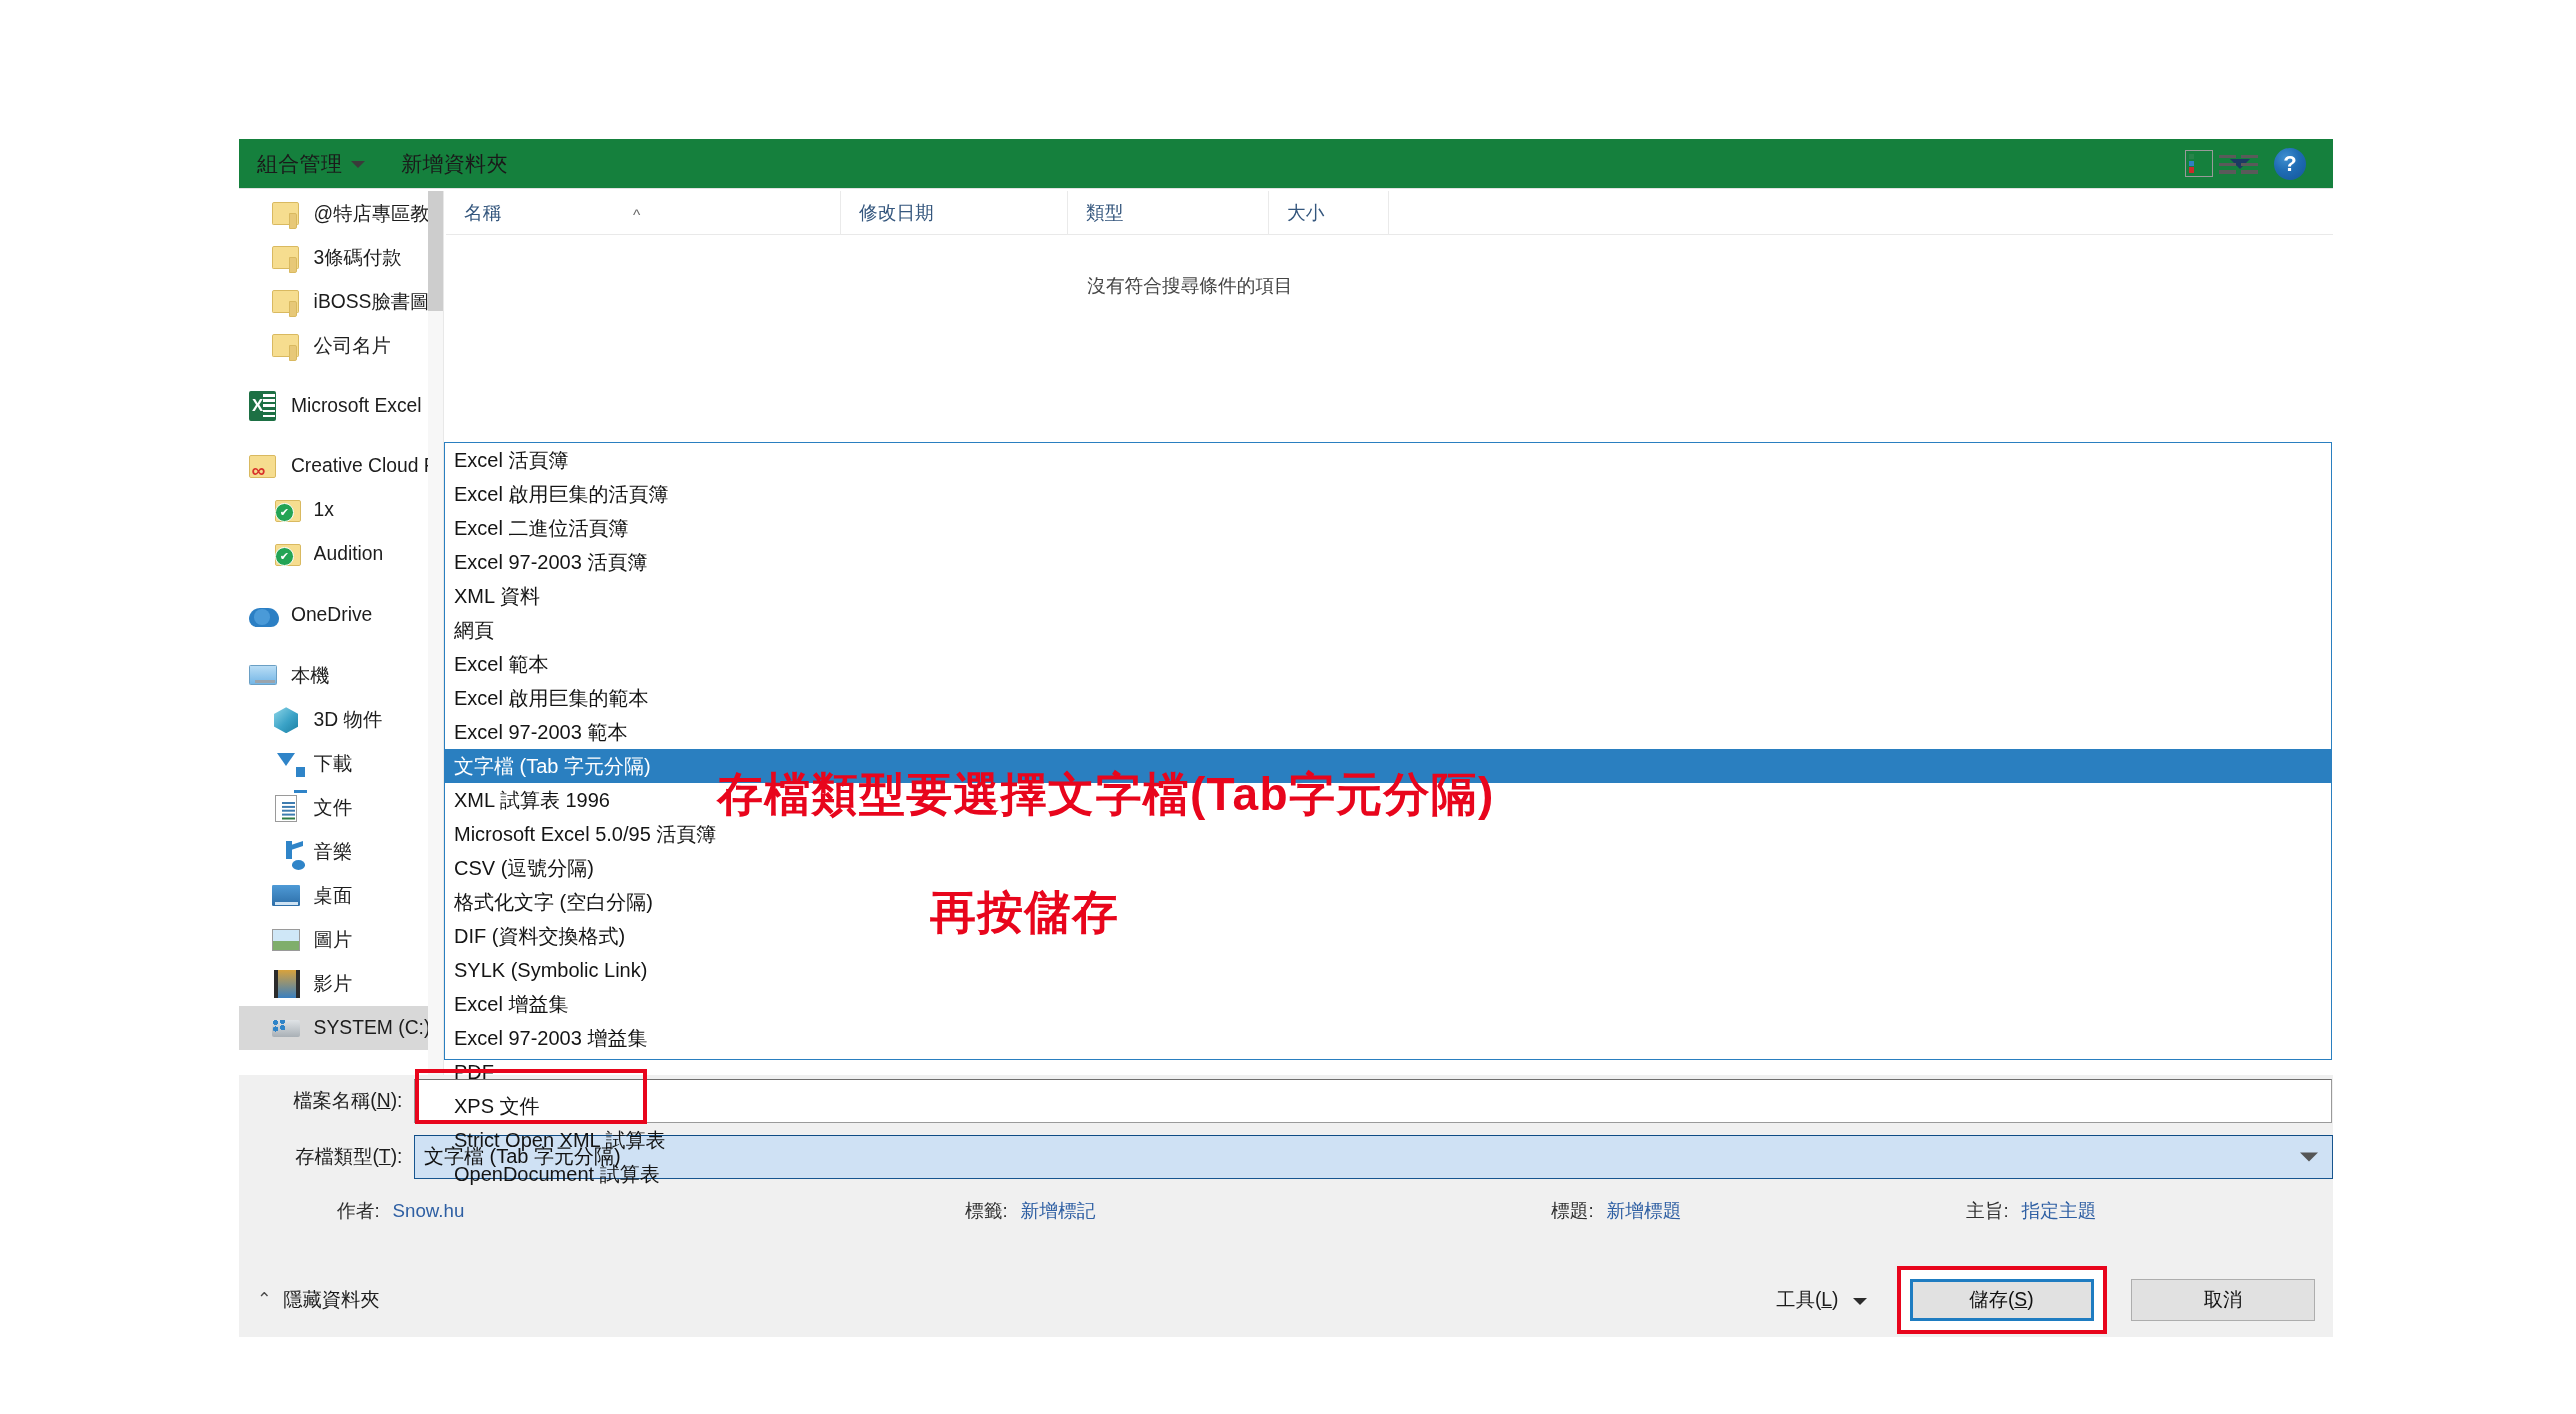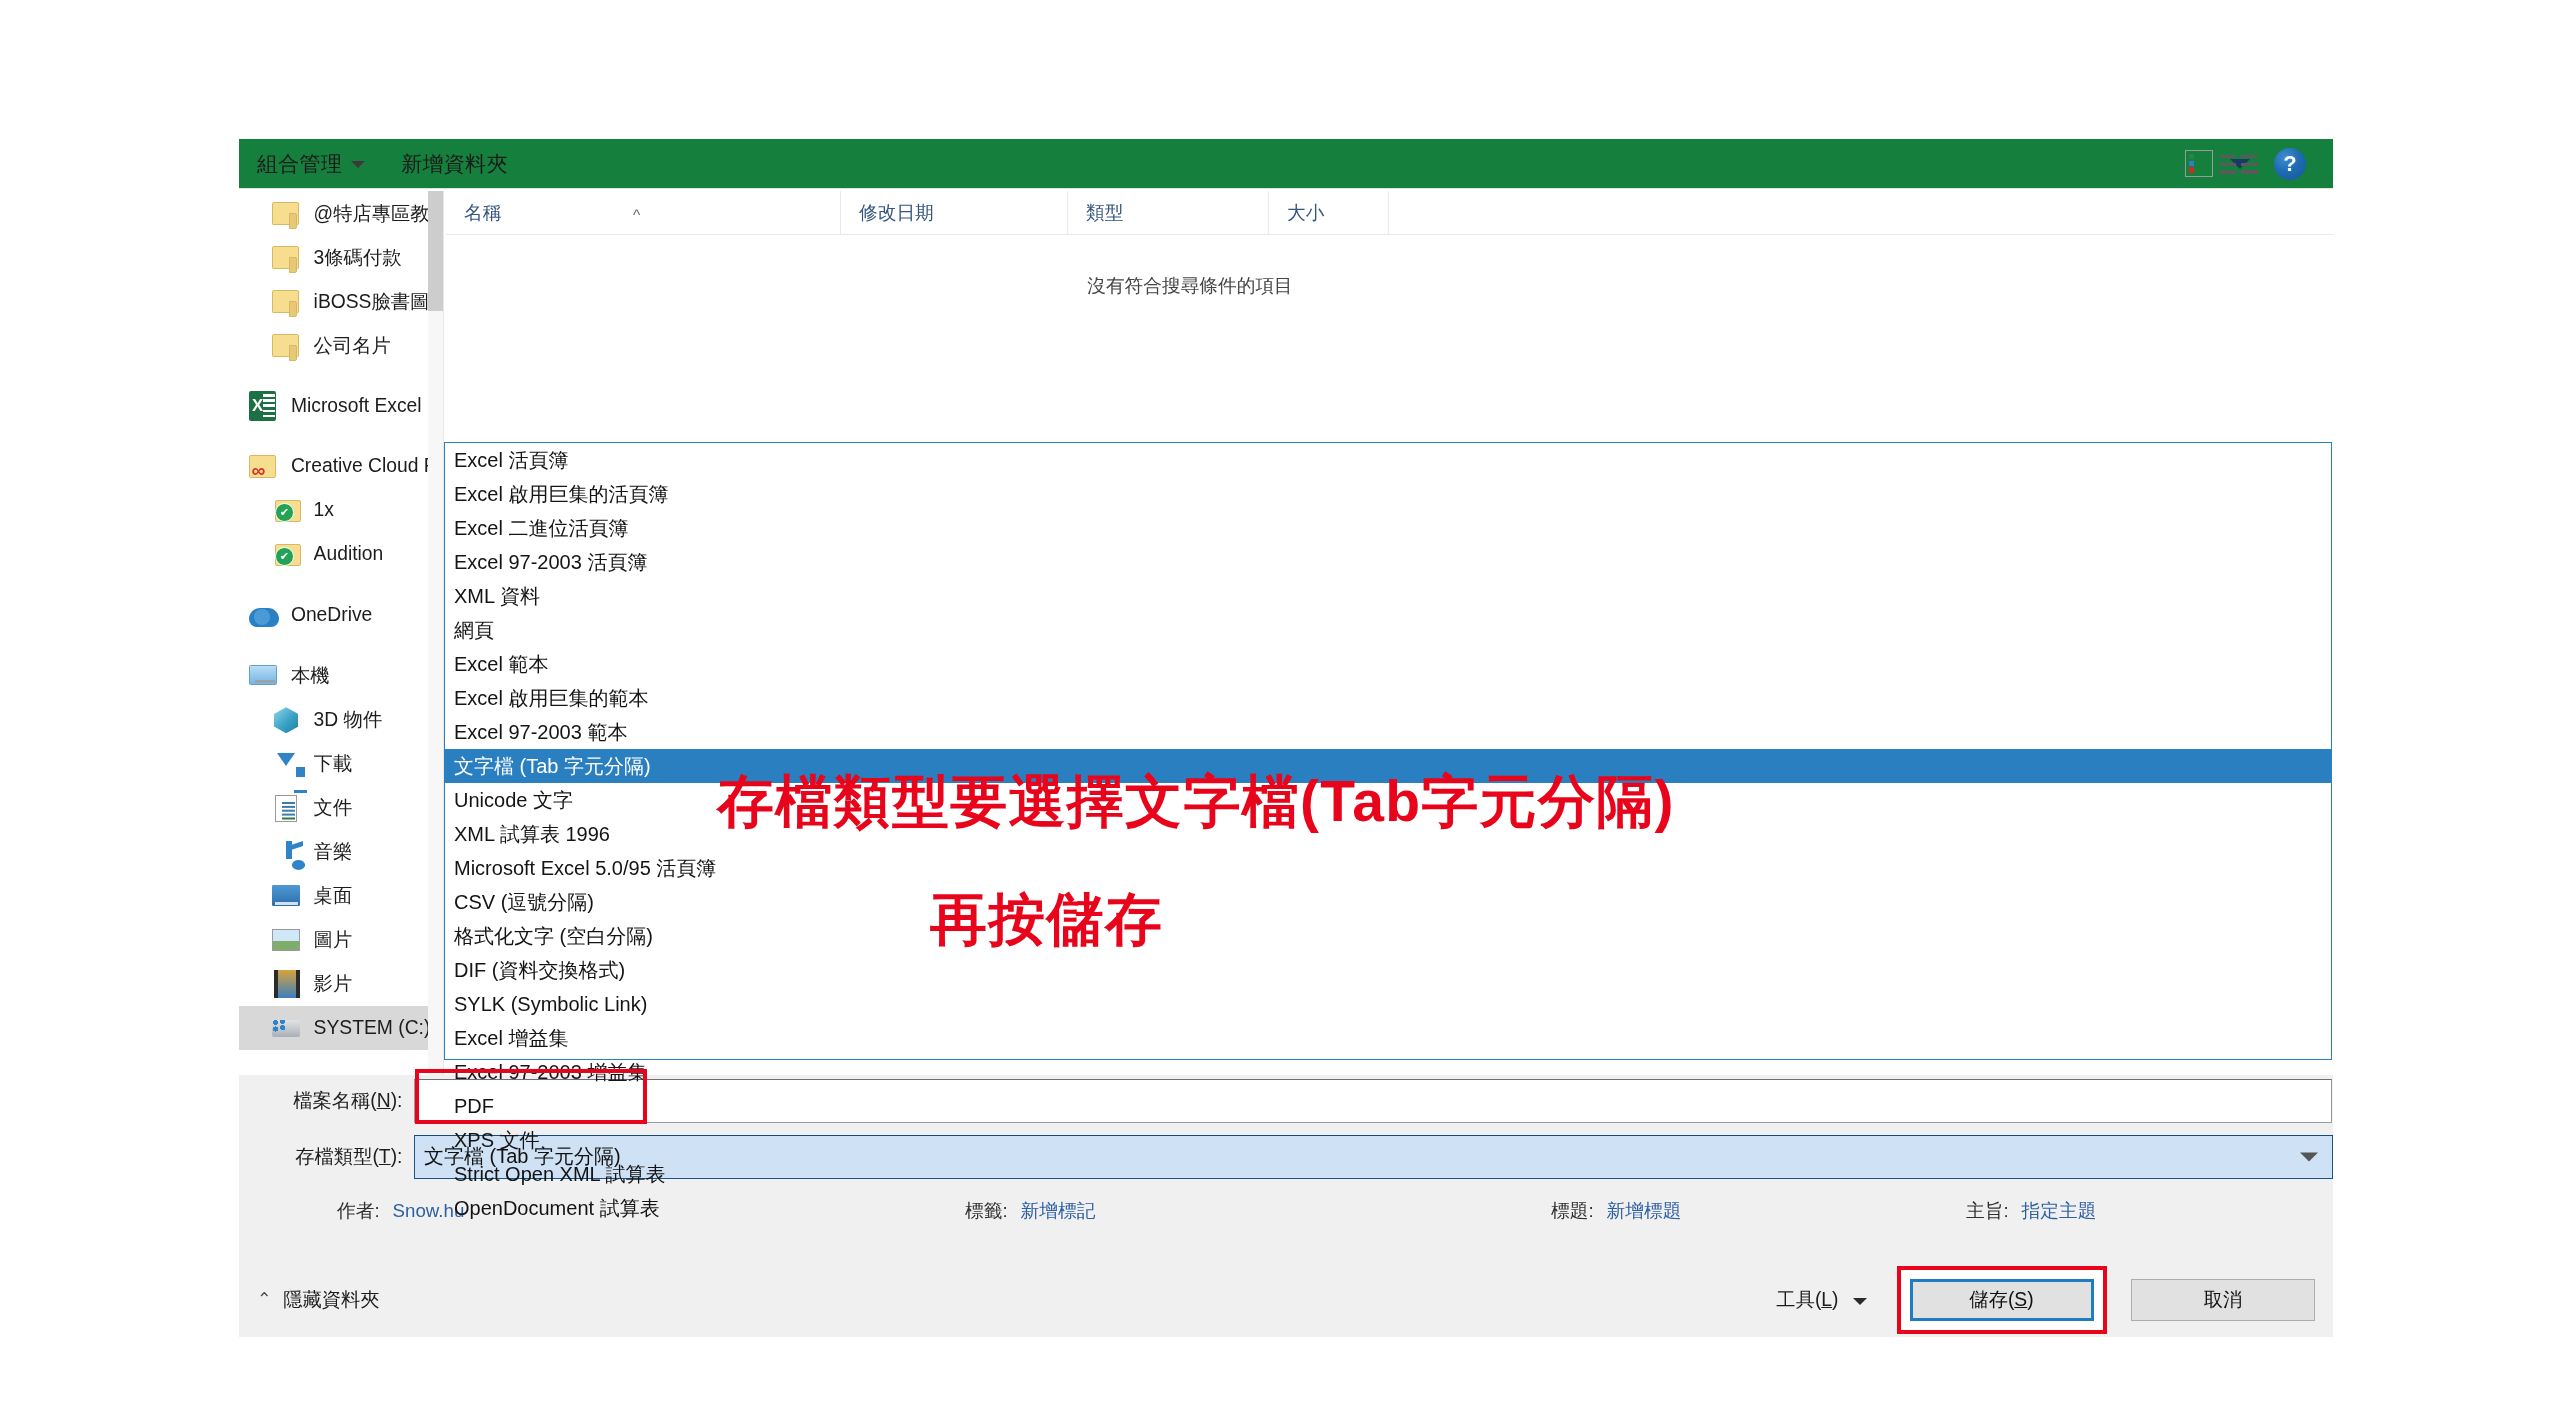--- a/index.html
+++ b/index.html
@@ -303,21 +303,21 @@
   
   .red-box-type {
     position: absolute; left: 415px; top: 1069px;
     width: 232px; height: 55px;
     border: 4.5px solid #e8051c; z-index: 60; pointer-events:none;
   }
   .red-note {
     position: absolute; z-index: 70;
     color: #e8051c; font-weight: bold;
     font-family: "Liberation Sans", "DejaVu Sans", sans-serif;
-    font-size: 57px; letter-spacing: 1.3px; white-space: nowrap;
+    font-size: 46px; letter-spacing: 1.3px; white-space: nowrap;
   }
   .rn1 { left: 717px; top: 764px; }
   .rn2 { left: 930px; top: 882px; }
 </style>
 </head>
 <body>
 
 <div id="stage">
 
   <div class="dialog">
@@ -498,21 +498,20 @@
           <div class="dd-item">Excel 活頁簿</div>
           <div class="dd-item">Excel 啟用巨集的活頁簿</div>
           <div class="dd-item">Excel 二進位活頁簿</div>
           <div class="dd-item">Excel 97-2003 活頁簿</div>
           <div class="dd-item">XML 資料</div>
           <div class="dd-item">網頁</div>
           <div class="dd-item">Excel 範本</div>
           <div class="dd-item">Excel 啟用巨集的範本</div>
           <div class="dd-item">Excel 97-2003 範本</div>
           <div class="dd-item sel">文字檔 (Tab 字元分隔)</div>
-          <div class="dd-item">Unicode 文字</div>
           <div class="dd-item">XML 試算表 1996</div>
           <div class="dd-item">Microsoft Excel 5.0/95 活頁簿</div>
           <div class="dd-item">CSV (逗號分隔)</div>
           <div class="dd-item">格式化文字 (空白分隔)</div>
           <div class="dd-item">DIF (資料交換格式)</div>
           <div class="dd-item">SYLK (Symbolic Link)</div>
           <div class="dd-item">Excel 增益集</div>
           <div class="dd-item">Excel 97-2003 增益集</div>
           <div class="dd-item">PDF</div>
           <div class="dd-item">XPS 文件</div>

